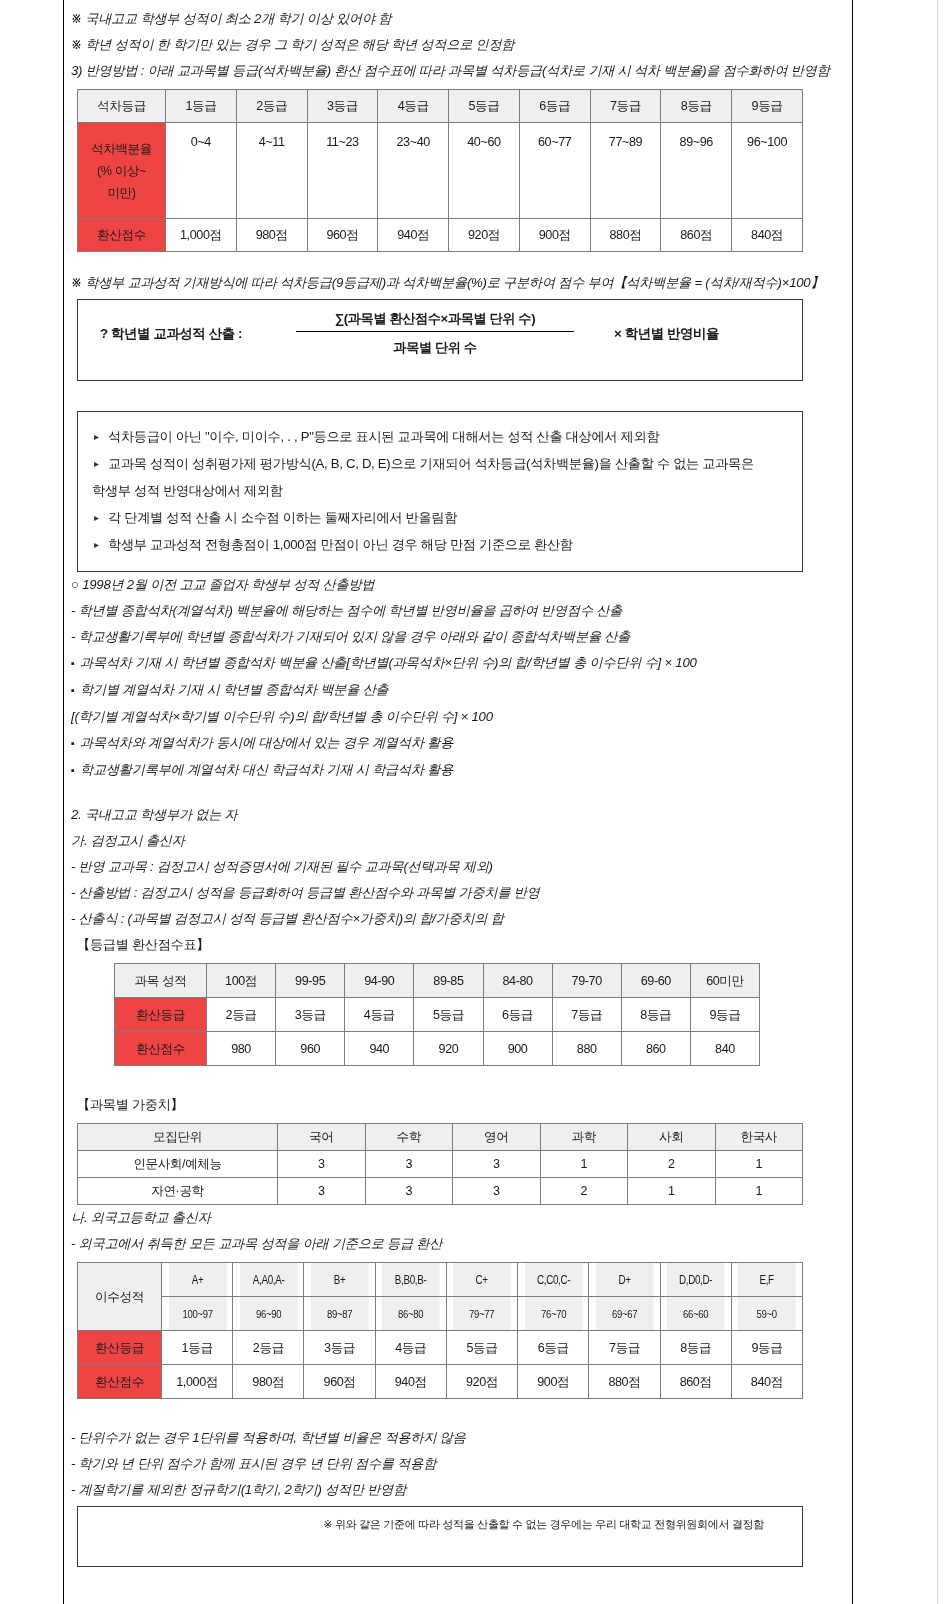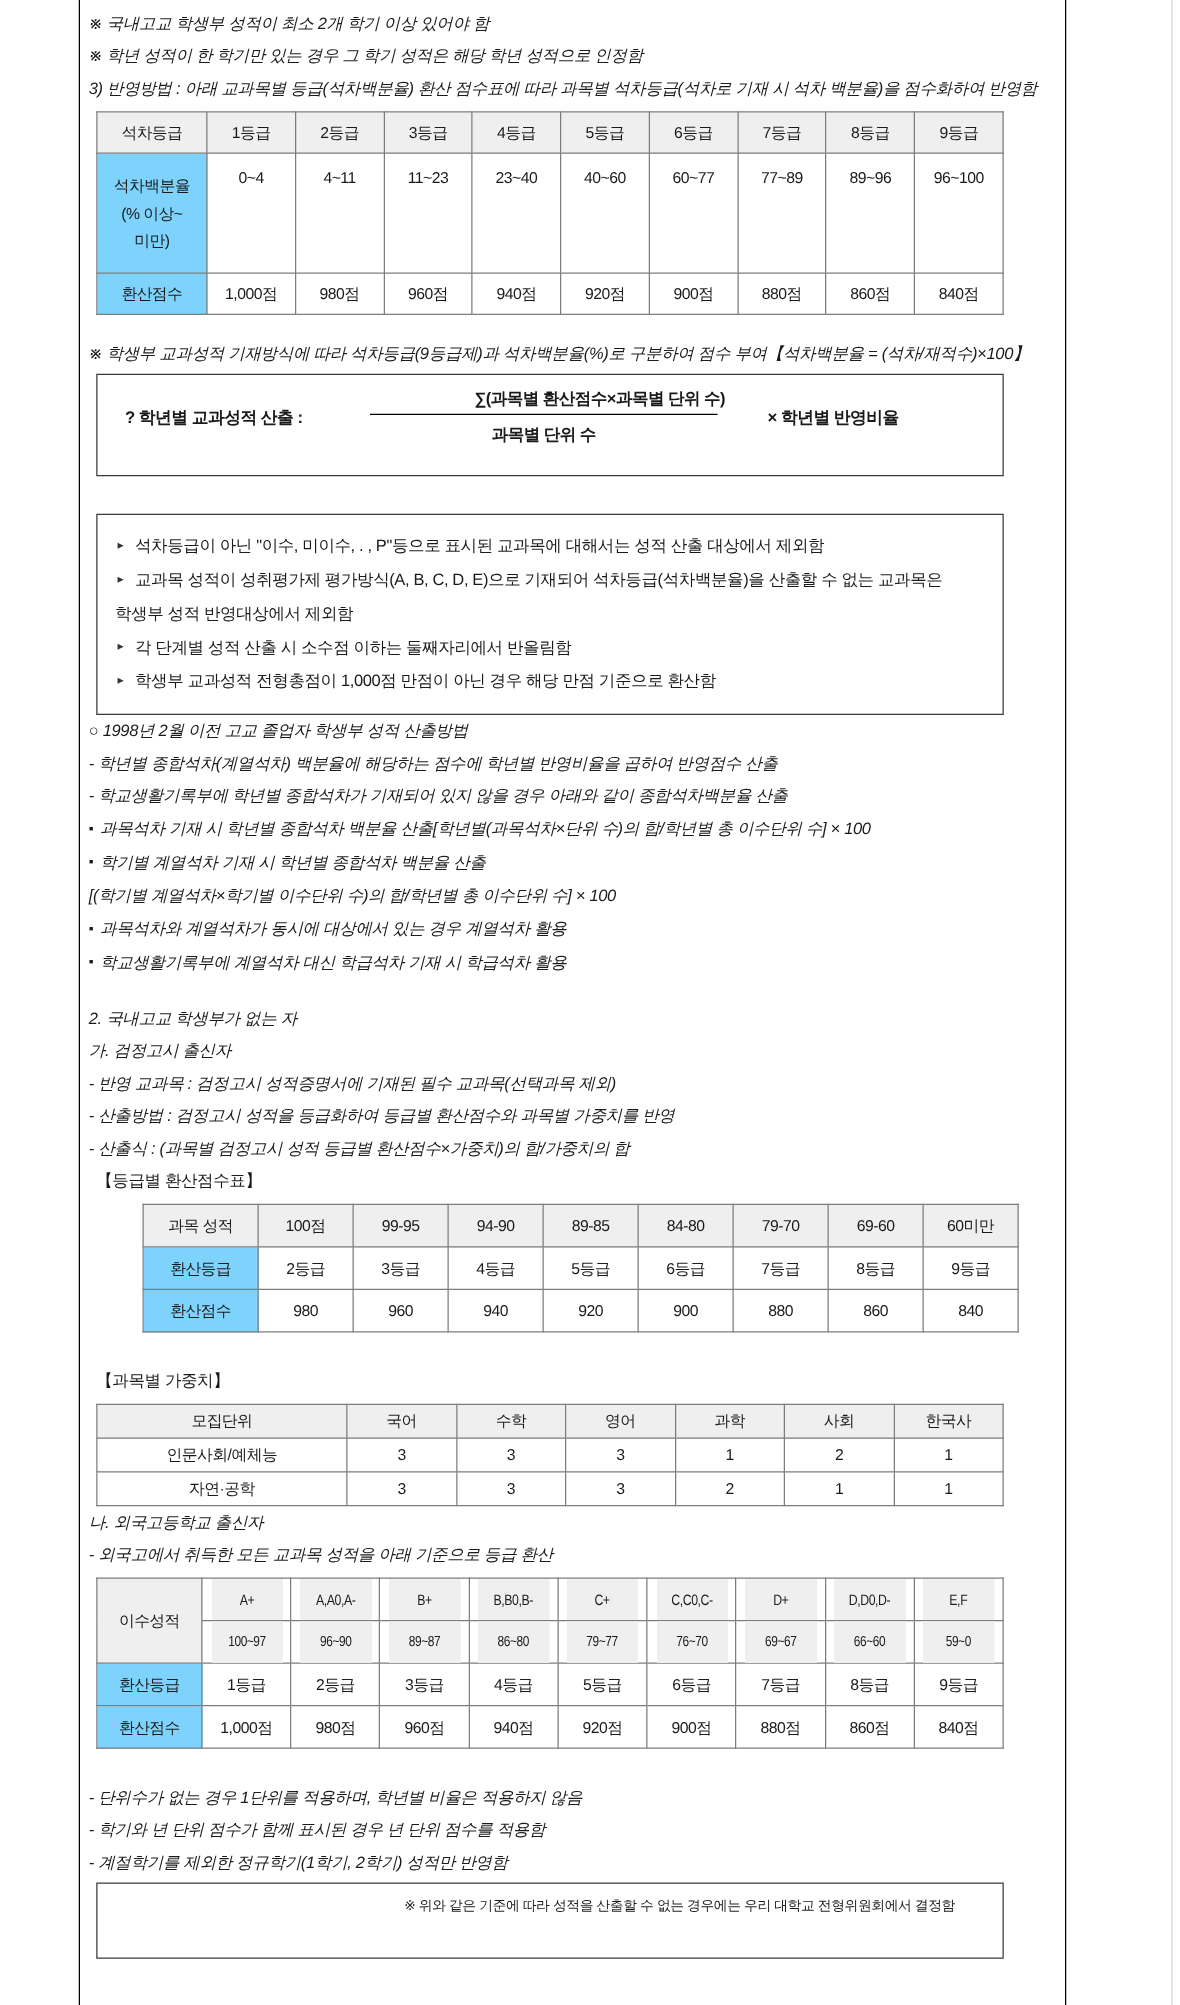--- a/index.html
+++ b/index.html
@@ -68,30 +68,30 @@
     vertical-align: middle;
     font-size: 12.6px;
     letter-spacing: -0.4px;
     padding: 5px 2px;
     line-height: 22px;
   }
   table.grid td.hdr {
     background: #efefef;
   }
   table.grid td.label {
-    background: #7dd3fc;
+    background: #ef4444;
   }
 
   
   table.t-rank { width: 726px; }
   table.t-rank td:first-child { width: 88px; }
   table.t-rank td.tall { height: 96px; }
 
   
-  table.t-gum { width: 701px; margin-left: 43px; }
+  table.t-gum { width: 646px; margin-left: 43px; }
   table.t-gum td { height: 34px; padding: 2px; }
   table.t-gum td:first-child { width: 92px; }
 
   
   table.t-weight { width: 726px; }
   table.t-weight td { height: 18px; padding: 2px; }
   table.t-weight td:first-child { width: 200px; }
 
   
   table.t-foreign { width: 726px; }
@@ -133,21 +133,20 @@
     font-size: 13.4px;
   }
   .fraction {
     width: 290px;
     text-align: center;
   }
   .fraction .numer {
     padding-bottom: 3px;
     font-size: 13.2px;
     font-weight: bold;
-    text-align: right;
   }
   .fraction .bar {
     border-top: 1.4px solid #000;
     margin: 0 6px 4px 6px;
   }
   .fraction .denom {
     font-size: 13.2px;
     font-weight: bold;
     padding-top: 3px;
   }

